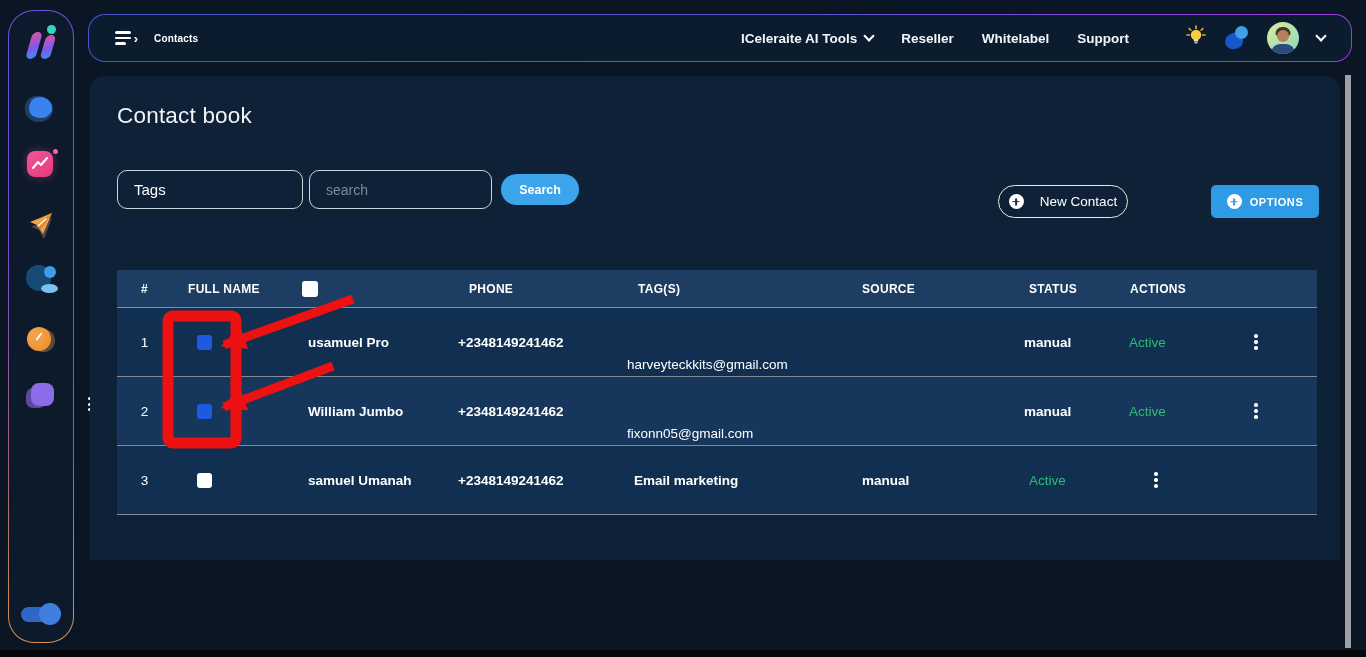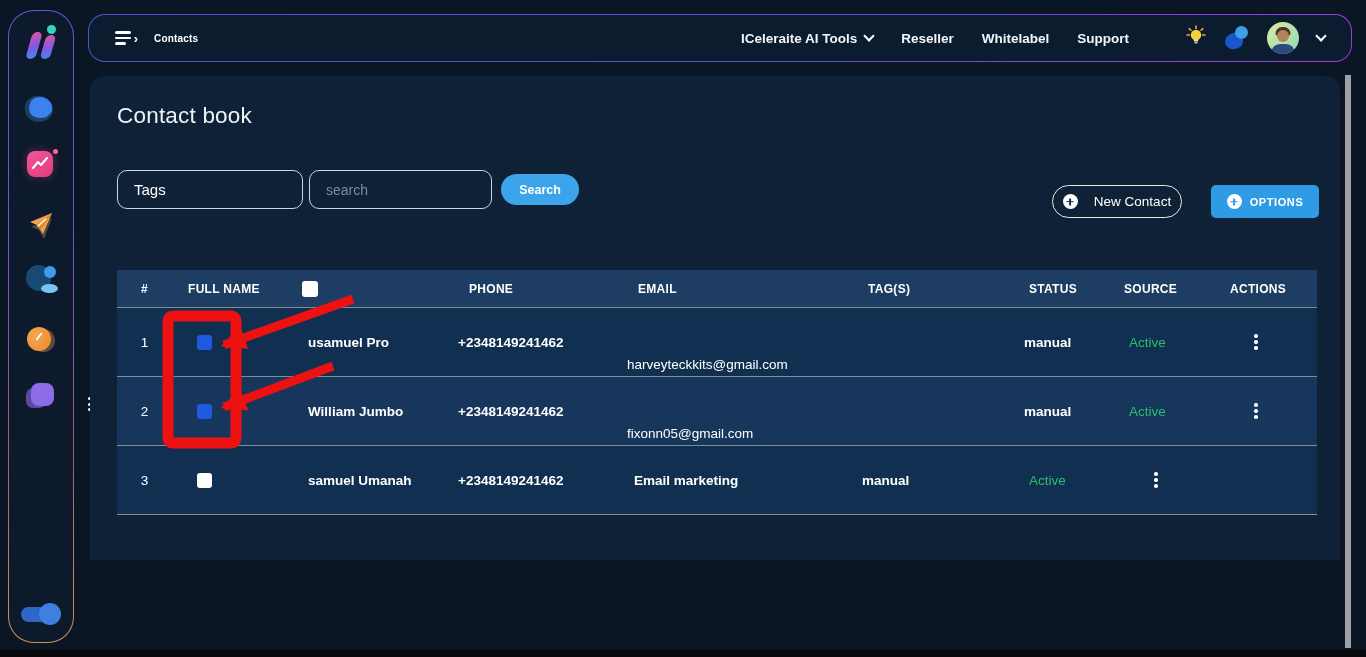--- a/index.html
+++ b/index.html
@@ -80,21 +80,21 @@
   .page-title { position:absolute; left:27px; top:27px; color:#eef4f8; font-size:22.5px; font-weight:400; letter-spacing:.2px; }
 
   .tags-box { position:absolute; left:27px; top:94px; width:186px; height:39px; border:1px solid #ccd5db; border-radius:10px;
     display:flex; align-items:center; padding-left:16px; color:#fff; font-size:15px; cursor:pointer; background:transparent; }
   .search-box { position:absolute; left:219px; top:94px; width:183px; height:39px; border:1px solid #ccd5db; border-radius:10px;
     background:transparent; padding-left:16px; color:#fff; font-size:14px; outline:none; }
   .search-box::placeholder { color:#7d8b99; }
   .search-btn { position:absolute; left:411px; top:98px; width:78px; height:31px; border:none; border-radius:16px;
     background:var(--search-blue,#3ba4ea); color:#fff; font-size:12.5px; font-weight:600; cursor:pointer; font-family:inherit; }
 
-  .new-contact-btn { position:absolute; left:962px; top:109px; width:130px; height:33px; border:1px solid #e4efdc; border-radius:17px;
+  .new-contact-btn { position:absolute; left:908px; top:109px; width:130px; height:33px; border:1px solid #e4efdc; border-radius:17px;
     background:transparent; color:#fff; font-size:13.5px; display:flex; align-items:center; justify-content:center; gap:16px; cursor:pointer; font-family:inherit; }
   .options-btn { position:absolute; left:1121px; top:109px; width:108px; height:33px; border:none; border-radius:5px;
     background:var(--accent-blue,#2f9be4); color:#fff; font-size:11px; font-weight:700; letter-spacing:.6px;
     display:flex; align-items:center; justify-content:center; gap:8px; cursor:pointer; font-family:inherit; }
   .plus-circle { width:15px; height:15px; border-radius:50%; background:#fff; position:relative; flex:0 0 auto; }
   .plus-circle::before, .plus-circle::after { content:""; position:absolute; background:#12314f; left:50%; top:50%; transform:translate(-50%,-50%); }
   .plus-circle::before { width:7px; height:1.8px; }
   .plus-circle::after { width:1.8px; height:7px; }
   .options-btn .plus-circle::before, .options-btn .plus-circle::after { background:var(--accent-blue,#2f9be4); }
 
@@ -255,24 +255,23 @@
     </button>
 
     <div class="table">
       <div class="thead">
         <div class="cell c-num">#</div>
         <div class="cell h-fullname">FULL NAME</div>
         <div class="cell h-selectall">
             <span class="hdr-checkbox unchecked"></span>
           </div>
         <div class="cell h-phone">PHONE</div>
-        <div class="cell h-email">EMAIL</div>
         <div class="cell h-tags">TAG(S)</div>
+        <div class="cell c-source">SOURCE</div>
         <div class="cell c-status" style="color:#fff">STATUS</div>
-        <div class="cell c-source">SOURCE</div>
         <div class="cell h-actions">ACTIONS</div>
       </div>
       <div>
   <div class="trow">
     <div class="cell c-num">1</div>
     <div class="cell c-check">
               <span class="checkbox checked"></span>
             </div>
     <div class="cell c-name">usamuel Pro</div>
     <div class="cell c-phone">+2348149241462</div>

